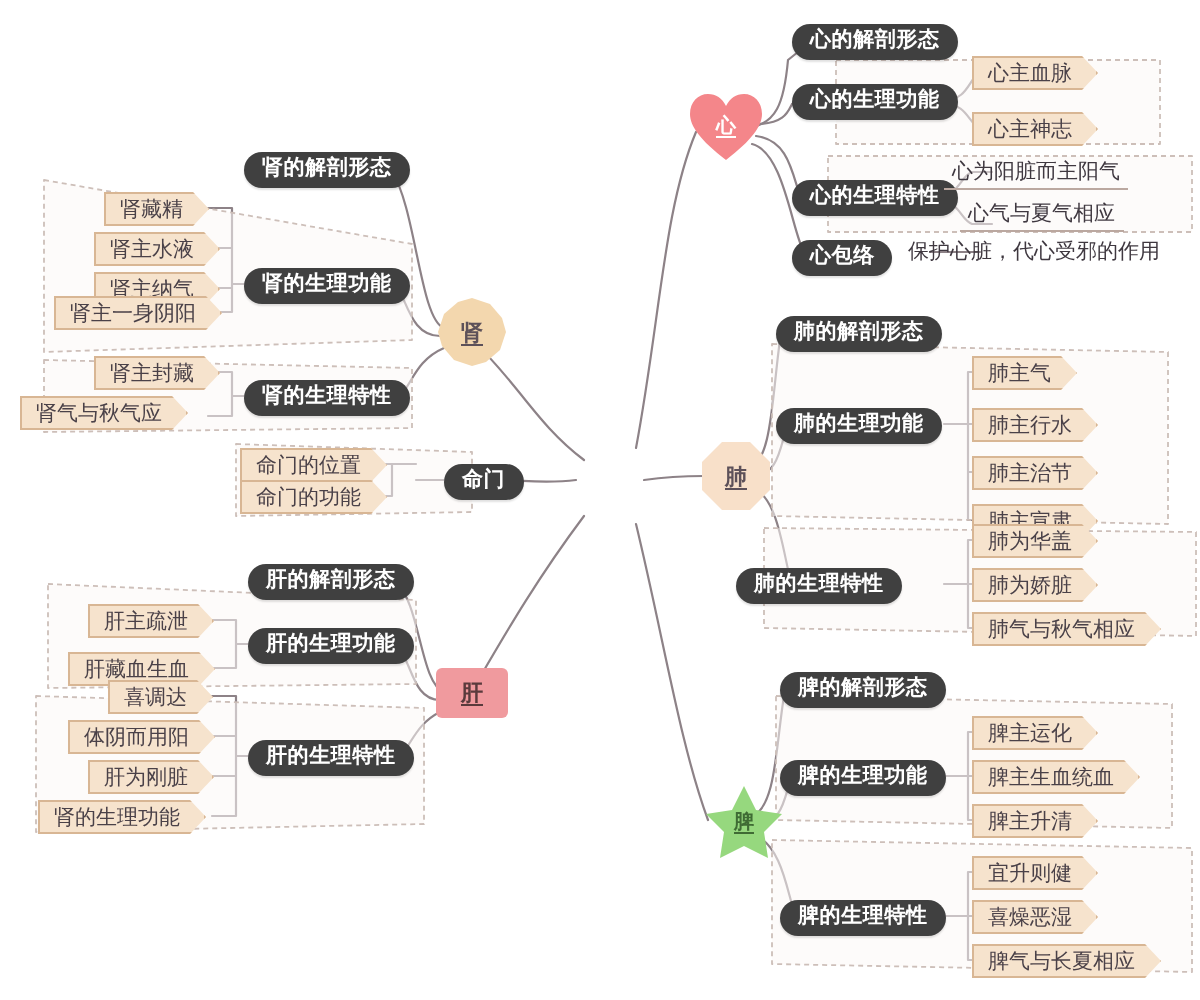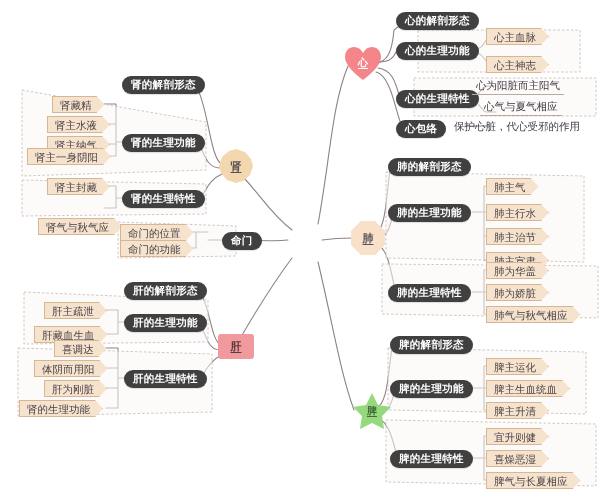--- a/index.html
+++ b/index.html
@@ -62,21 +62,21 @@
     box-sizing:border-box;
     
     clip-path:polygon(0 0, calc(100% - 8px) 0, 100% 50%, calc(100% - 8px) 100%, 0 100%);
   }
   .leaf.plain{
     background:transparent;border:0;
     border-bottom:1px solid #bba8a0;
     clip-path:none;
     color:#3f3840;
     padding:0 4px 16px 4px;
-    height:16px;line-height:16px;font-family:Liberation Serif, serif;
+    height:16px;line-height:16px;
   }
   .leaf.note{
     background:transparent;border:0;clip-path:none;
     color:#3f3840;padding:0 2px;text-align:right;
   }
 </style>
 </head>
 <body>
 
 <div id="stage">
@@ -221,21 +221,21 @@
   <div class="pill" style="left:122px;top:190px;">
     <span>肾的生理特性</span>
   </div>
 
   <div class="leaf" style="left:52px;top:96px;">肾藏精</div>
   <div class="leaf" style="left:47px;top:116px;">肾主水液</div>
   <div class="leaf" style="left:47px;top:136px;">肾主纳气</div>
   <div class="leaf" style="left:27px;top:148px;">肾主一身阴阳</div>
 
   <div class="leaf" style="left:47px;top:178px;">肾主封藏</div>
-  <div class="leaf" style="left:38px;top:198px;margin-top:20px;">肾气与秋气应</div>
+  <div class="leaf" style="left:10px;top:198px;">肾气与秋气应</div>
 
   <div class="leaf" style="left:120px;top:224px;">命门的位置</div>
   <div class="leaf" style="left:120px;top:240px;">命门的功能</div>
 
   <div class="pill" style="left:124px;top:282px;">
     <span>肝的解剖形态</span>
   </div>
   <div class="pill" style="left:124px;top:314px;">
     <span>肝的生理功能</span>
   </div>
@@ -271,21 +271,21 @@
   <div class="leaf plain" style="left:480px;top:99px;">心气与夏气相应</div>
 
   <div class="leaf note" style="left:452px;top:118px;">保护心脏，代心受邪的作用</div>
 
   <div class="pill" style="left:388px;top:158px;">
     <span>肺的解剖形态</span>
   </div>
   <div class="pill" style="left:388px;top:204px;">
     <span>肺的生理功能</span>
   </div>
-  <div class="pill" style="left:388px;top:284px;text-align:center;">
+  <div class="pill" style="left:368px;top:284px;text-align:center;">
     <span>肺的生理特性</span>
   </div>
 
   <div class="leaf" style="left:486px;top:178px;">肺主气</div>
   <div class="leaf" style="left:486px;top:204px;">肺主行水</div>
   <div class="leaf" style="left:486px;top:228px;">肺主治节</div>
   <div class="leaf" style="left:486px;top:252px;">肺主宣肃</div>
 
   <div class="leaf" style="left:486px;top:262px;">肺为华盖</div>
   <div class="leaf" style="left:486px;top:284px;">肺为娇脏</div>

